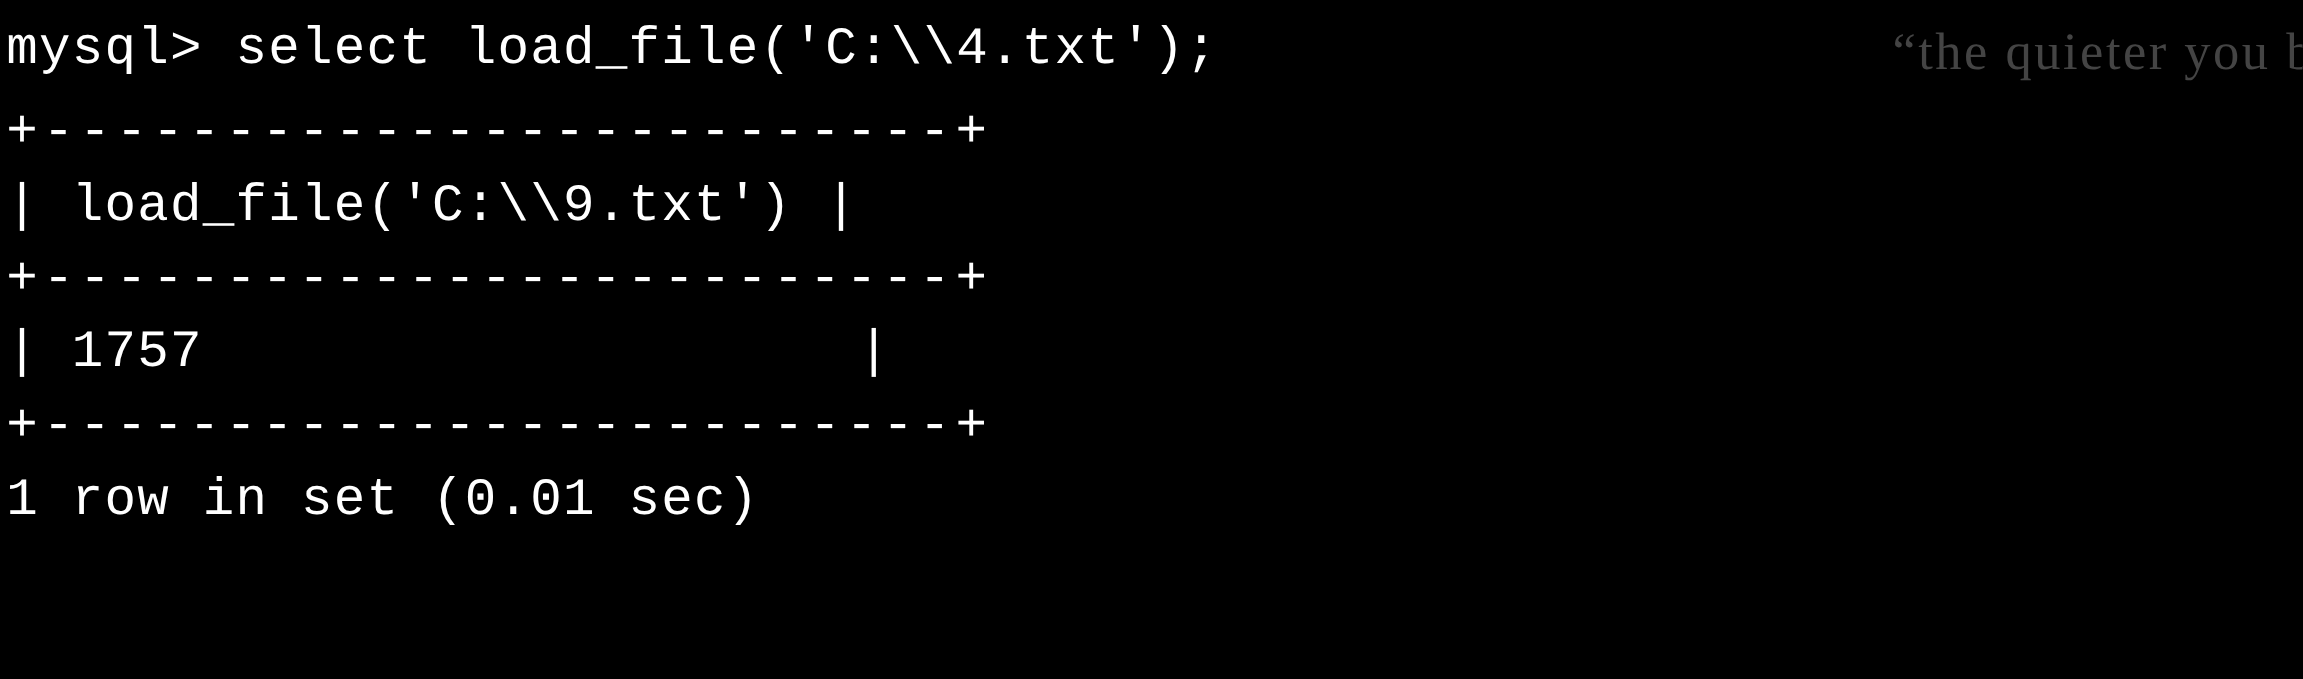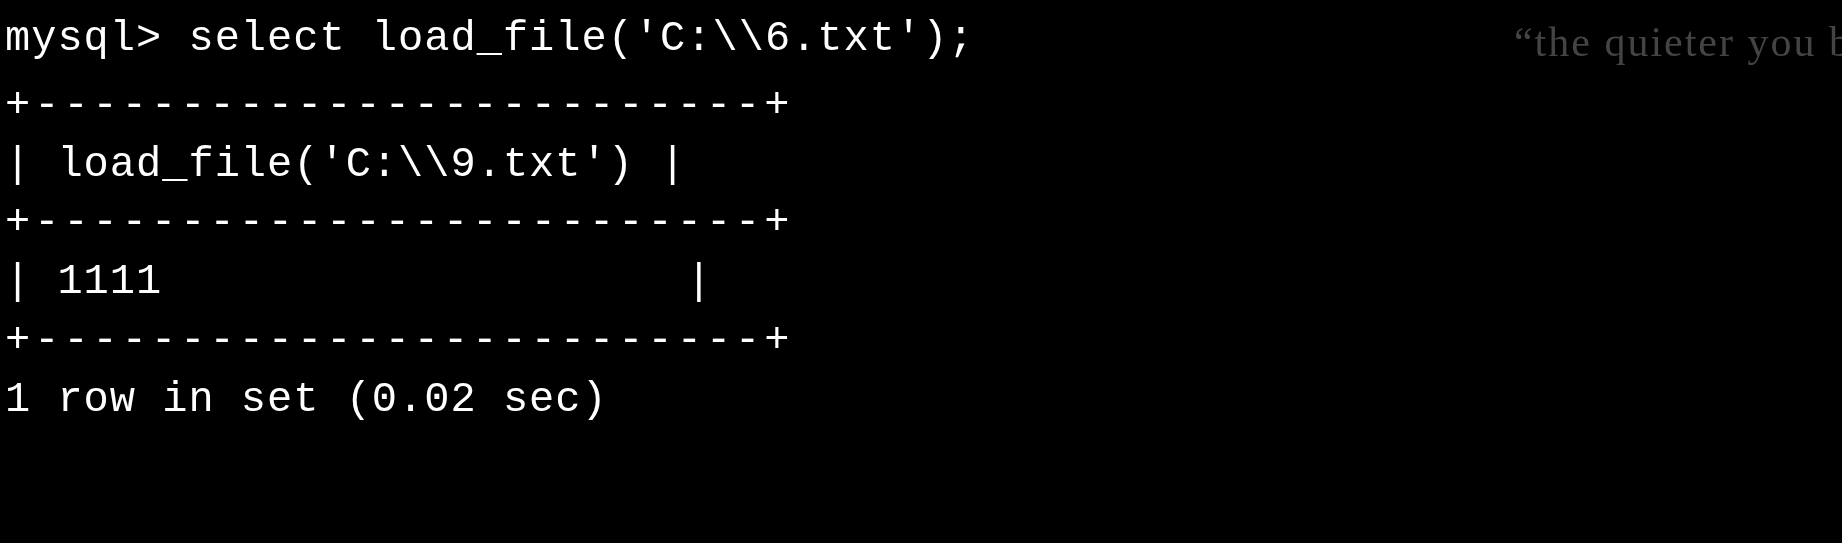--- a/index.html
+++ b/index.html
@@ -42,27 +42,27 @@
     .dashed-border {
       letter-spacing: 4px;
       line-height: 1.4;
     }
   </style>
 </head>
 <body>
 
 <div class="terminal">
   <div class="prompt-row terminal-line">
-    <span>mysql&gt; </span><span>select load_file('C:\\6.txt');</span>
+    <span>mysql&gt; </span><span>select load_file('C:\\4.txt');</span>
   </div>
 
   <div class="output-block">
     <div class="terminal-line dashed-border">+-------------------------+</div>
     <div class="terminal-line">| load_file('C:\\9.txt') |</div>
     <div class="terminal-line dashed-border">+-------------------------+</div>
-    <div class="terminal-line">| 1111                    |</div>
+    <div class="terminal-line">| 1757                    |</div>
     <div class="terminal-line dashed-border">+-------------------------+</div>
   </div>
 
-  <div class="terminal-line">1 row in set (0.02 sec)</div>
+  <div class="terminal-line">1 row in set (0.01 sec)</div>
 </div>
 
 <div class="watermark">“the quieter you b</div>
 
 </body></html>

